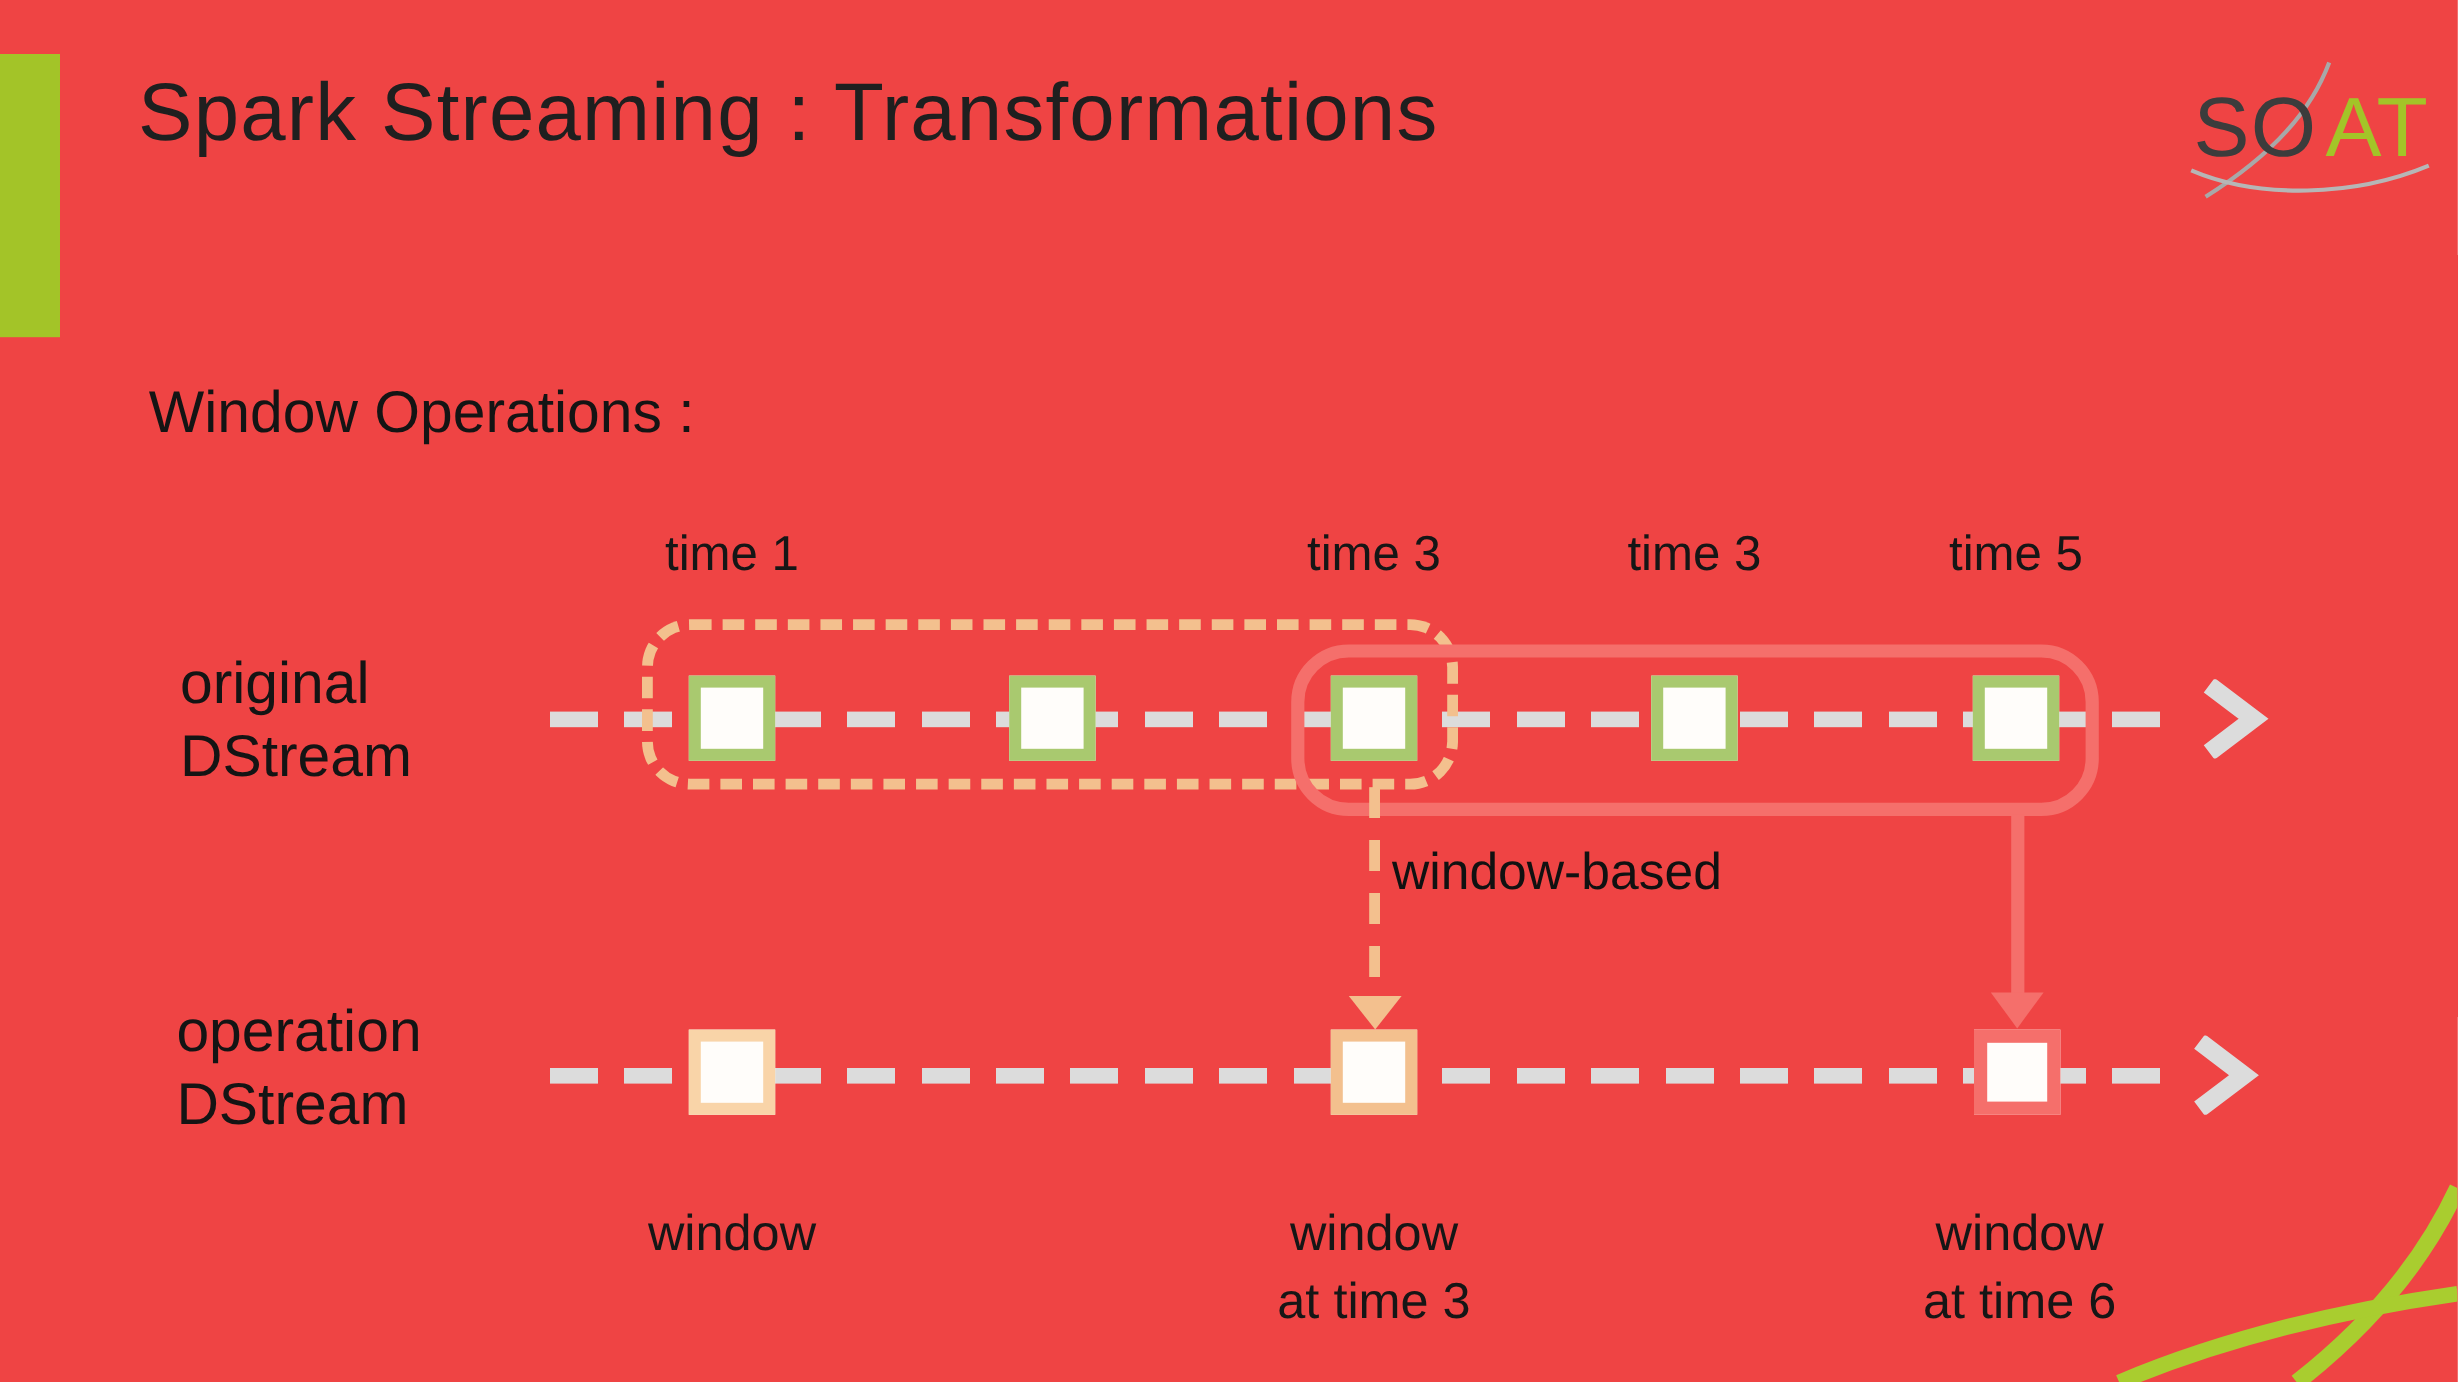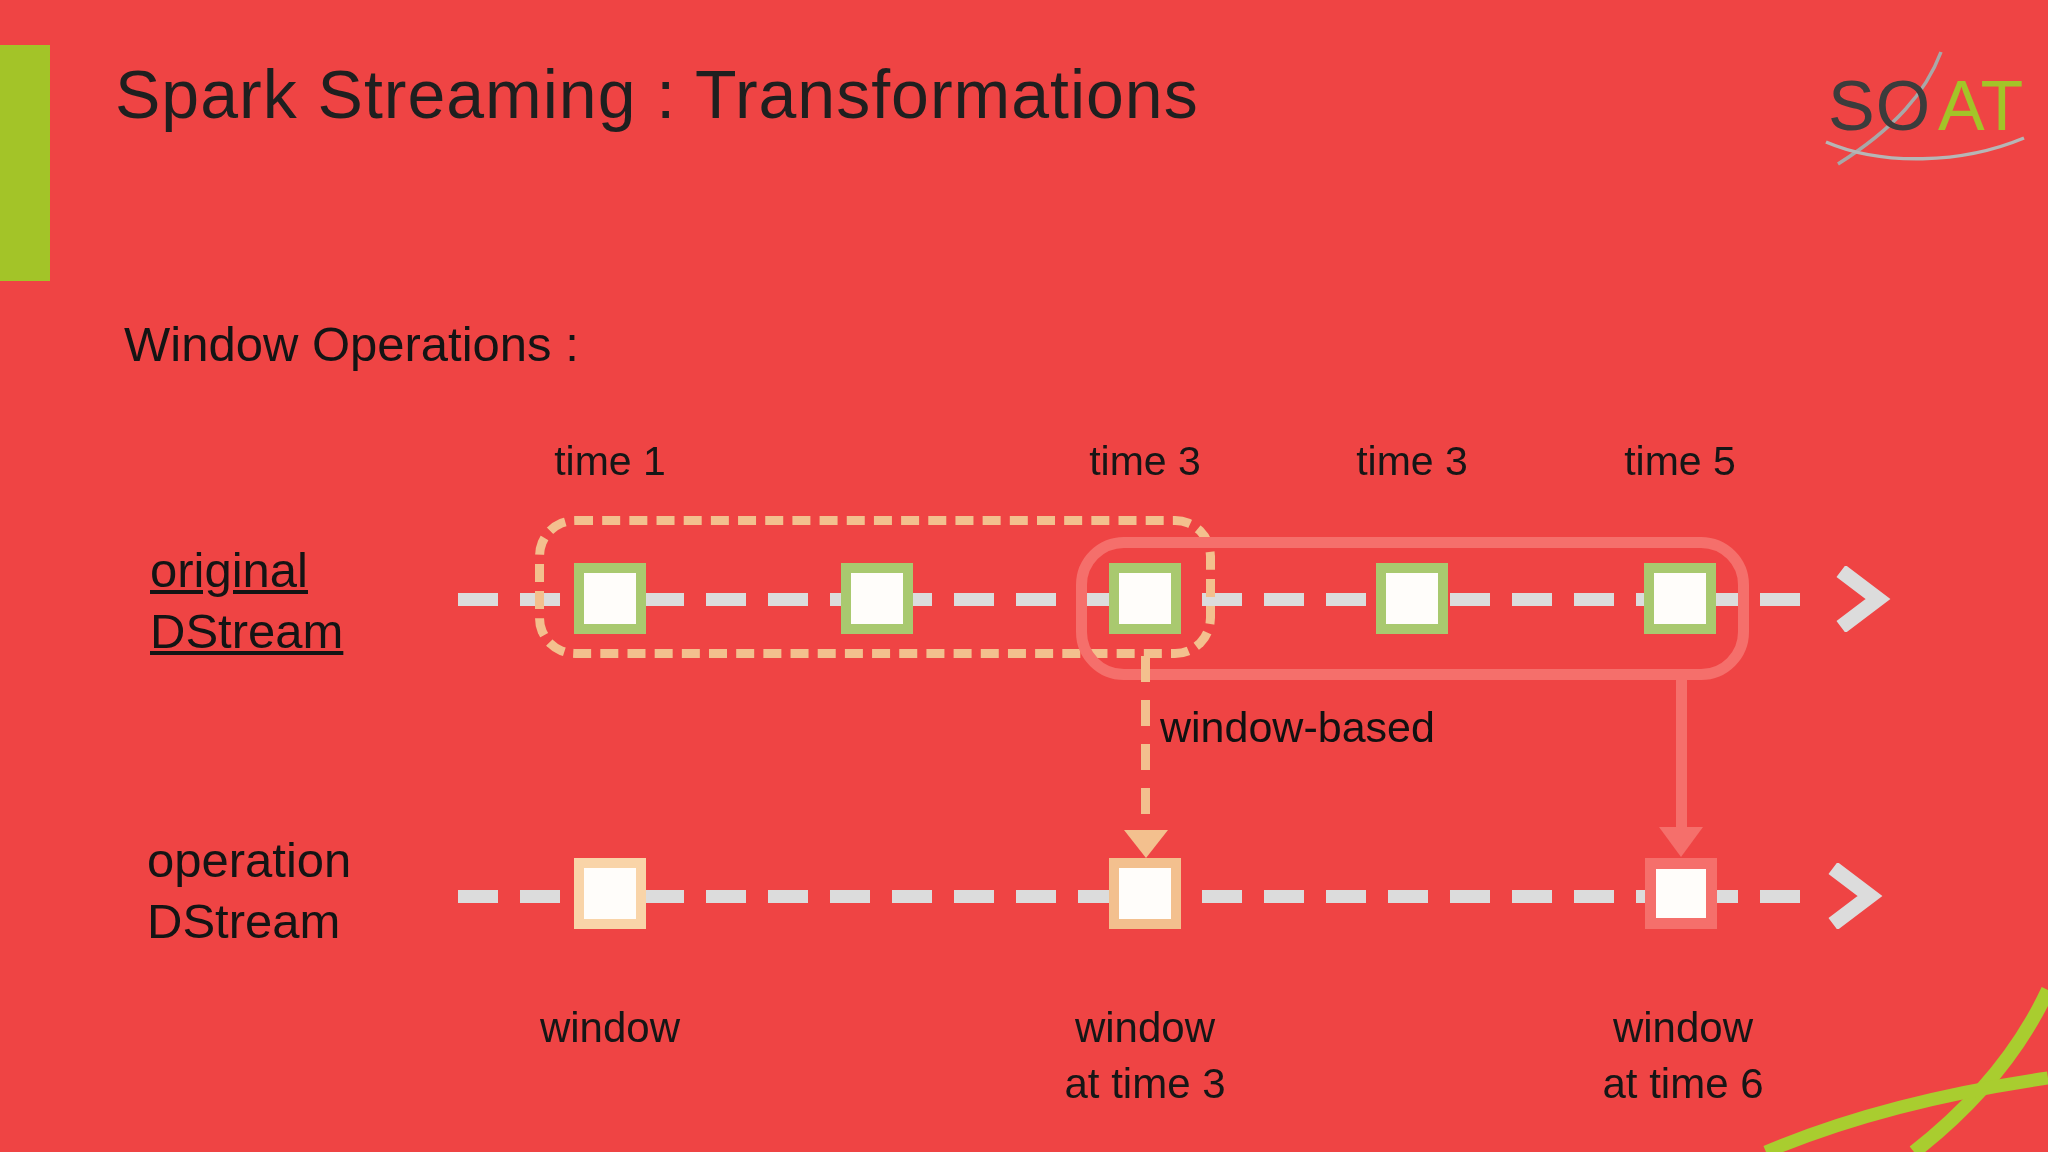--- a/index.html
+++ b/index.html
@@ -45,21 +45,21 @@
 
   .vline-dashed{position:absolute;left:1141px;top:656px;width:9px;height:176px;
     background:repeating-linear-gradient(180deg,var(--window-orange) 0 26px,transparent 26px 44px);}
   .vline-solid{position:absolute;left:1676px;top:679px;width:11px;height:150px;background:var(--window-red);}
   .ah{position:absolute;width:0;height:0;border-left:22px solid transparent;border-right:22px solid transparent;}
   .ah.orange{left:1124px;top:830px;border-top:28px solid var(--window-orange);}
   .ah.red{left:1659px;top:827px;border-top:30px solid var(--window-red);}
 
   .op-label{position:absolute;left:1160px;top:698px;width:520px;text-align:left;font-size:43px;line-height:58px;color:#111;}
   .row-label{position:absolute;font-size:49px;line-height:61px;color:#141414;}
-  .row-label.orig{left:150px;top:540px;text-decoration:underline;}
+  .row-label.orig{left:150px;top:540px;}
   .row-label.wind{left:147px;top:830px;}
   .win-label{position:absolute;top:960px;width:320px;text-align:center;font-size:42px;line-height:56px;color:#161616;margin-top:40px;}
   .wl1{left:450px}.wl3{left:985px}.wl5{left:1523px}
 
   .swoosh{position:absolute;left:1686px;top:950px;}
 </style>
 </head>
 <body>
 
 <div class="slide">

